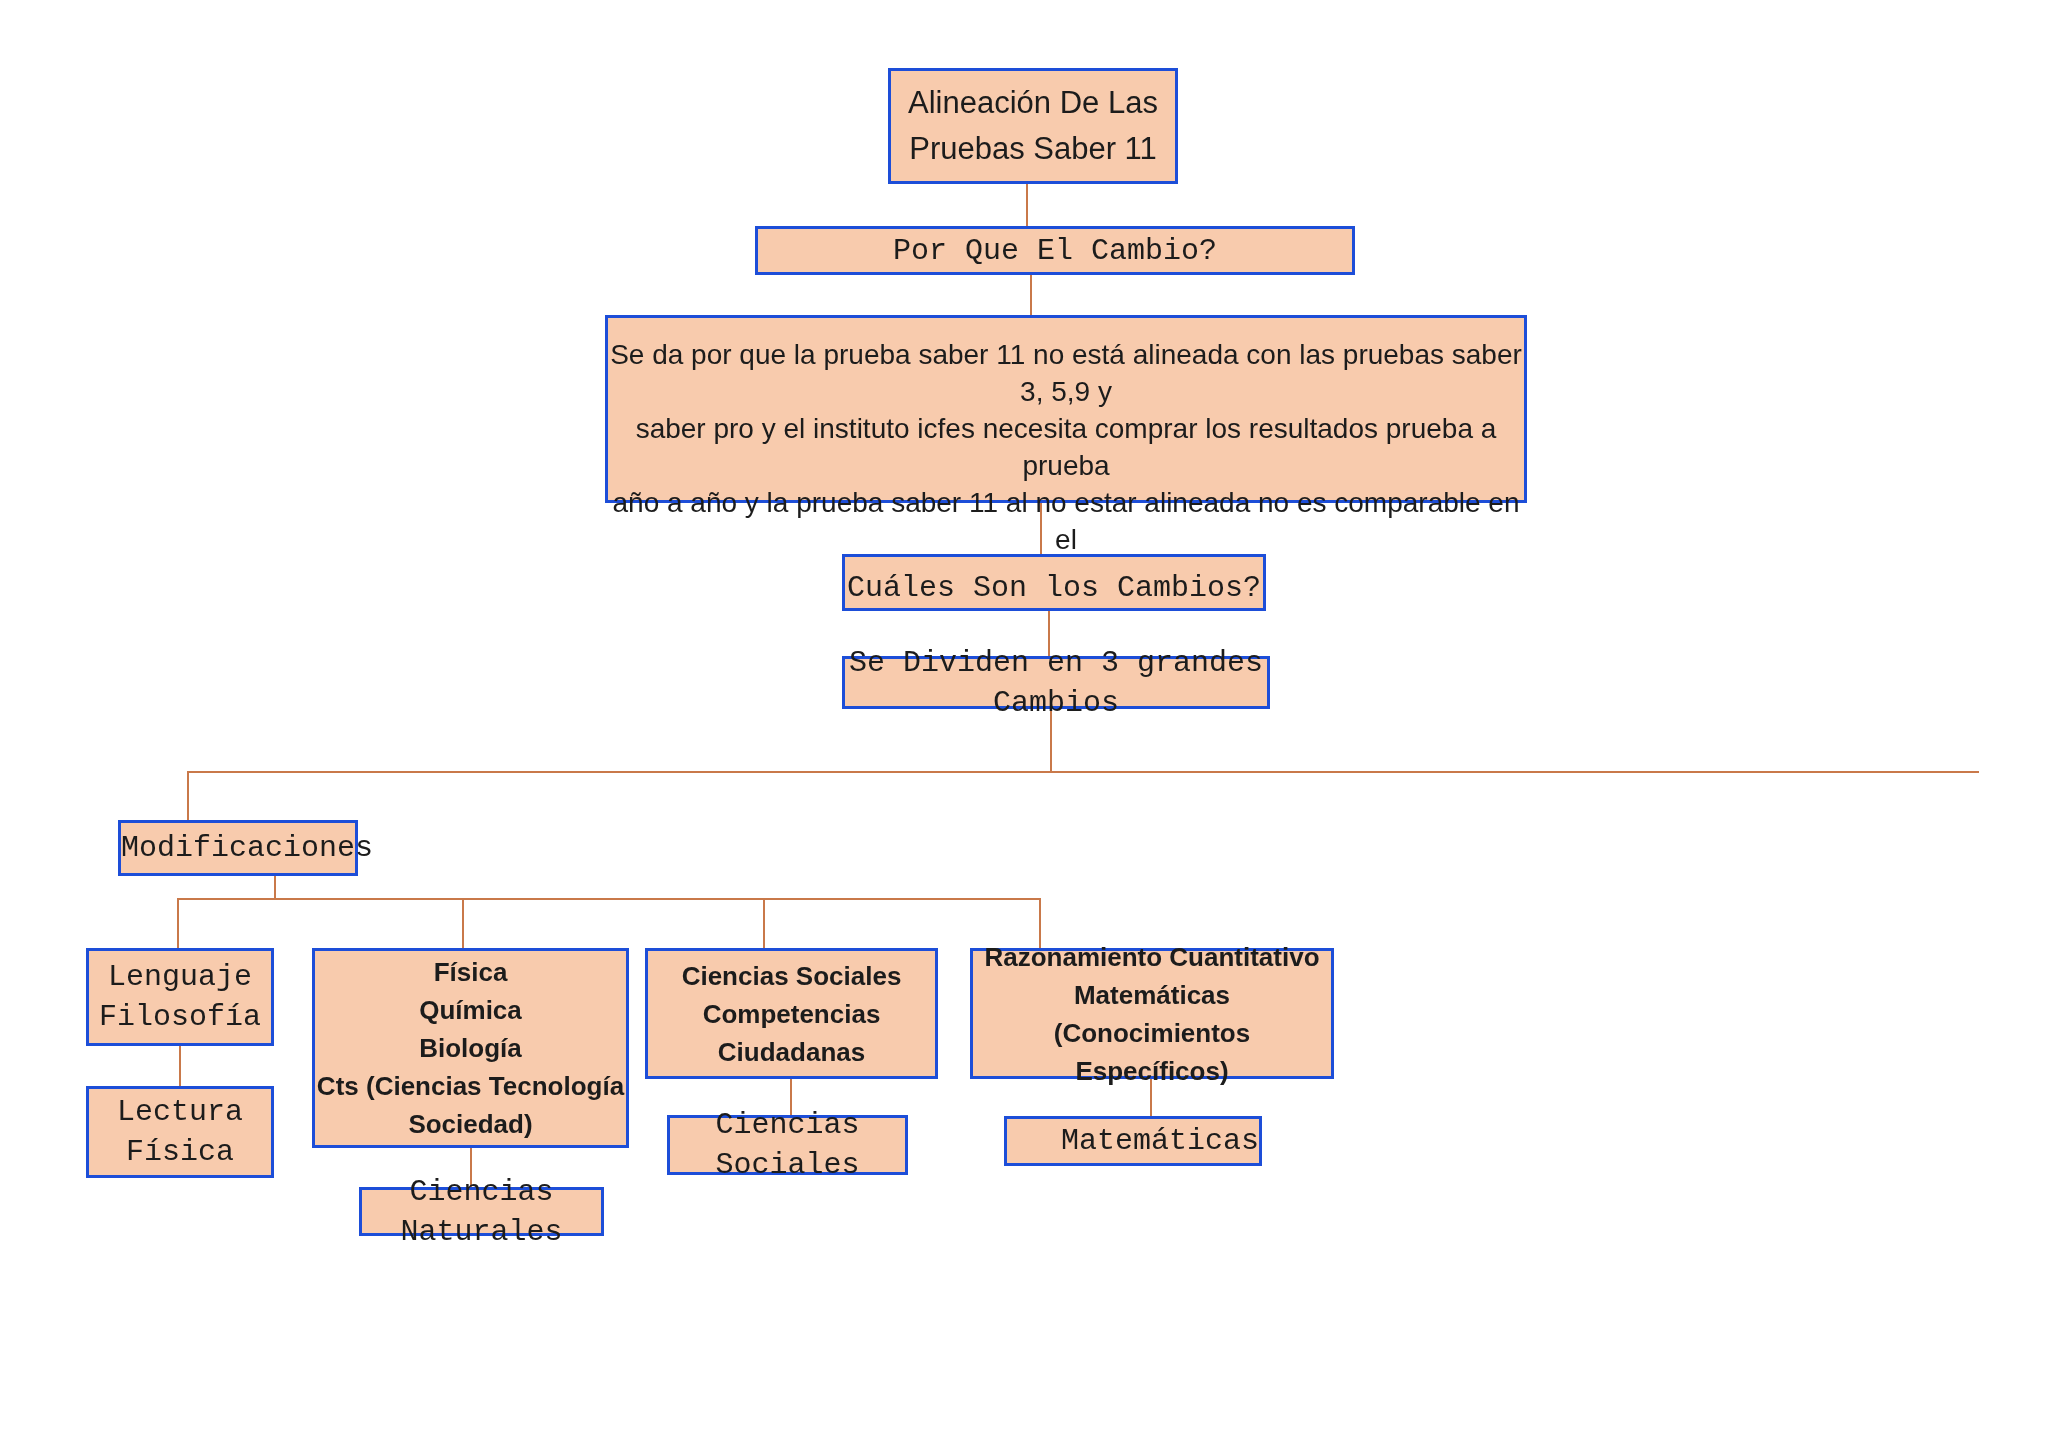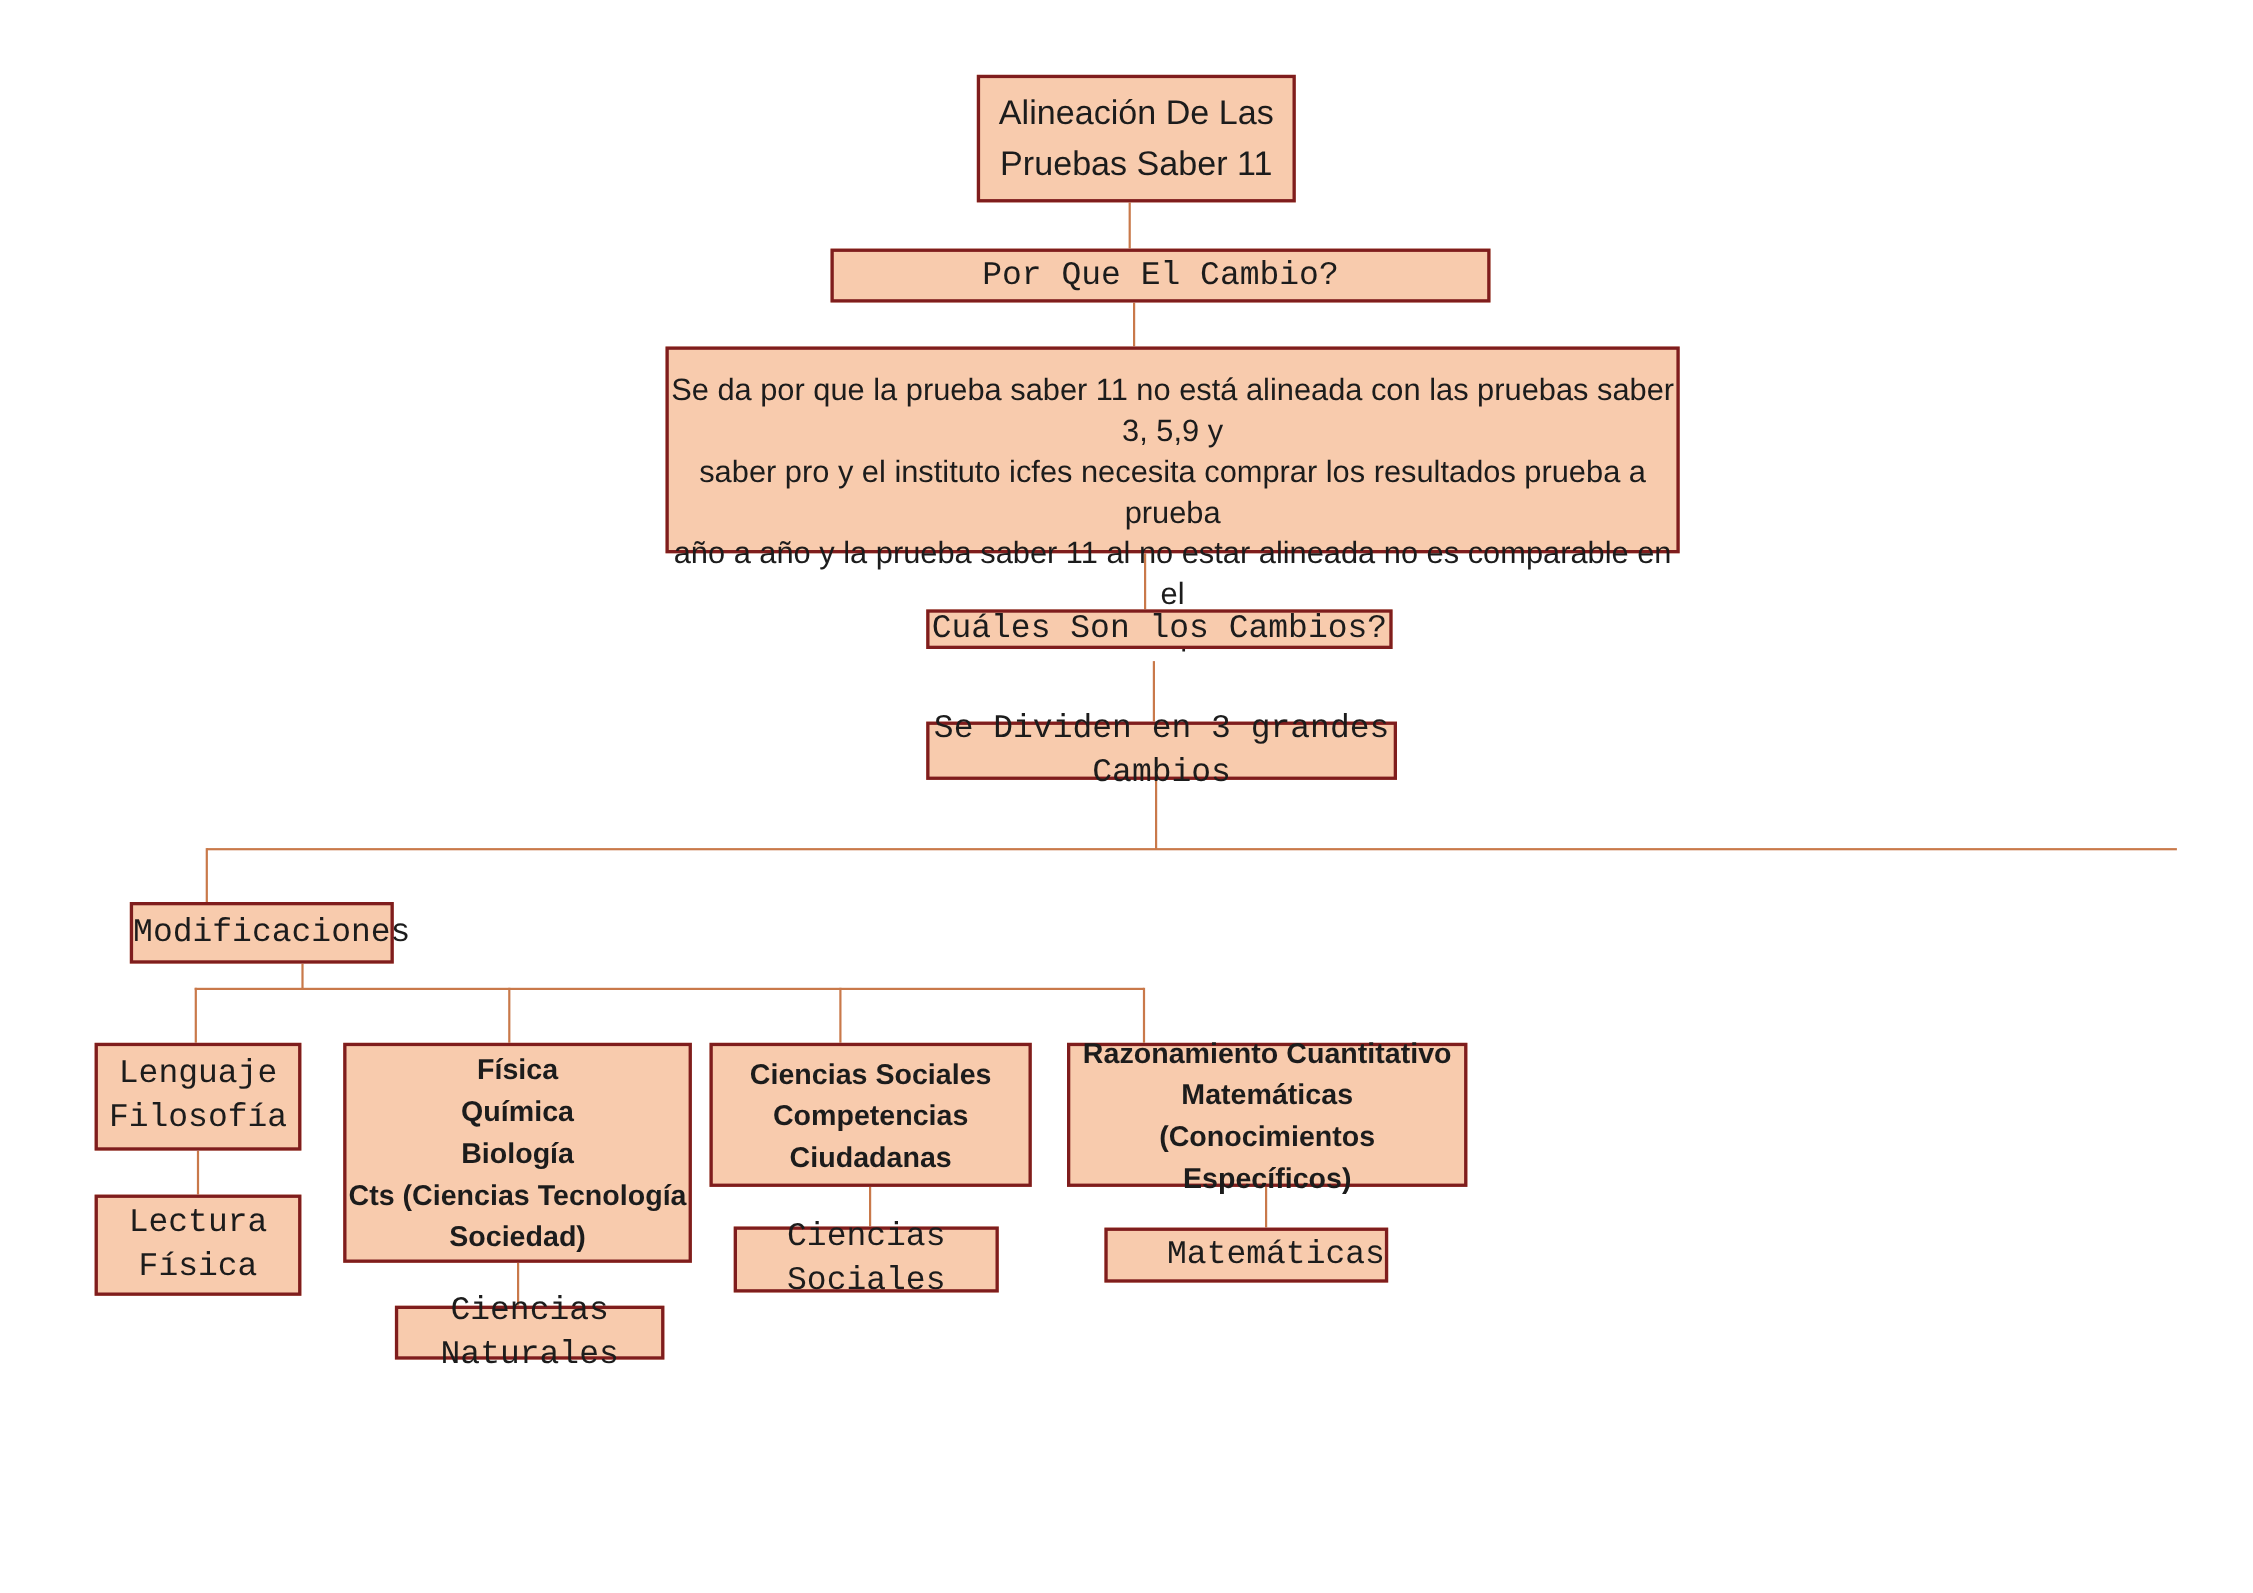--- a/index.html
+++ b/index.html
@@ -12,21 +12,21 @@
     width: 2048px;
     height: 1448px;
     background: #ffffff;
     font-family: "Liberation Sans", sans-serif;
     color: #1c1c1c;
     overflow: hidden;
   }
   .node {
     position: absolute;
     background: #f8cbad;
-    border: 3px solid #7f1d1d;
+    border: 3px solid #1d4ed8;
     box-sizing: border-box;
     display: flex;
     align-items: center;
     justify-content: center;
     text-align: center;
   }
   .node .txt {
     white-space: pre-line;
     width: 100%;
   }
@@ -77,21 +77,21 @@
     <div class="txt">Por Que El Cambio?</div>
   </div>
 
   <div class="node fs-para" style="left:605px; top:315px; width:922px; height:188px; align-items:flex-start; padding-top:18px;">
     <div class="txt">Se da por que la prueba saber 11 no está alineada con las pruebas saber 3, 5,9 y
 saber pro y el instituto icfes necesita comprar los resultados prueba a prueba
 año a año y la prueba saber 11 al no estar alineada no es comparable en el
 tiempo.</div>
   </div>
 
-  <div class="node fs-node" style="left:842px; top:554px; width:424px; height:36px;">
+  <div class="node fs-node" style="left:842px; top:554px; width:424px; height:57px;align-items:flex-end;">
     <div class="txt">Cuáles Son los Cambios?</div>
   </div>
 
   <div class="node fs-node" style="left:842px; top:656px; width:428px; height:53px;">
     <div class="txt">Se Dividen en 3 grandes Cambios</div>
   </div>
 
   <div class="node fs-node" style="left:118px; top:820px; width:240px; height:56px;">
     <div class="txt">Modificaciones</div>
   </div>

